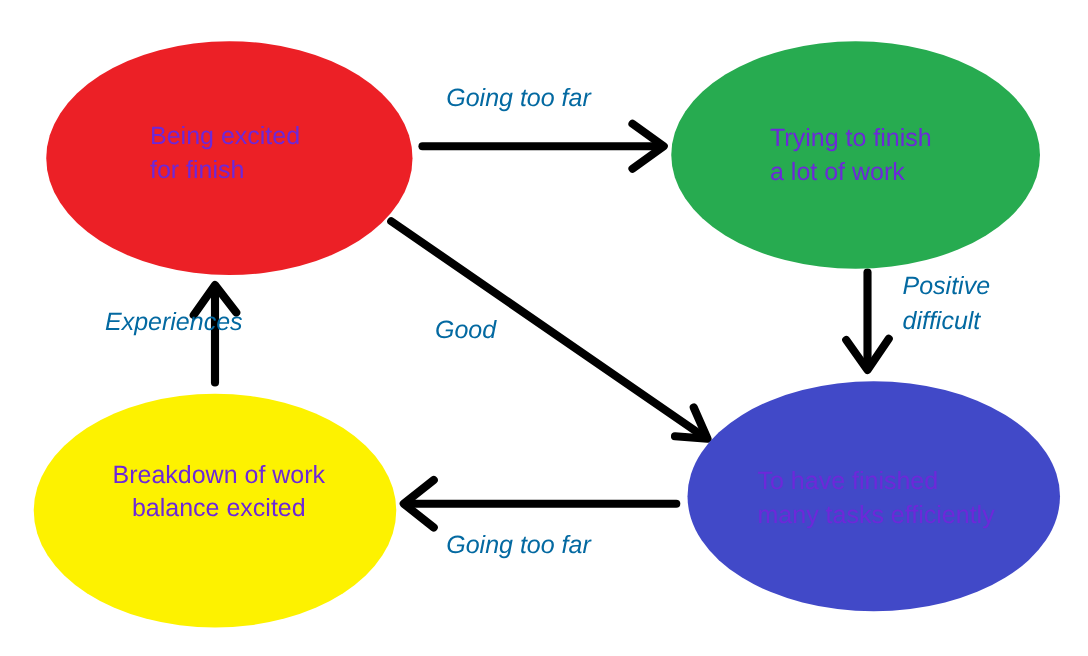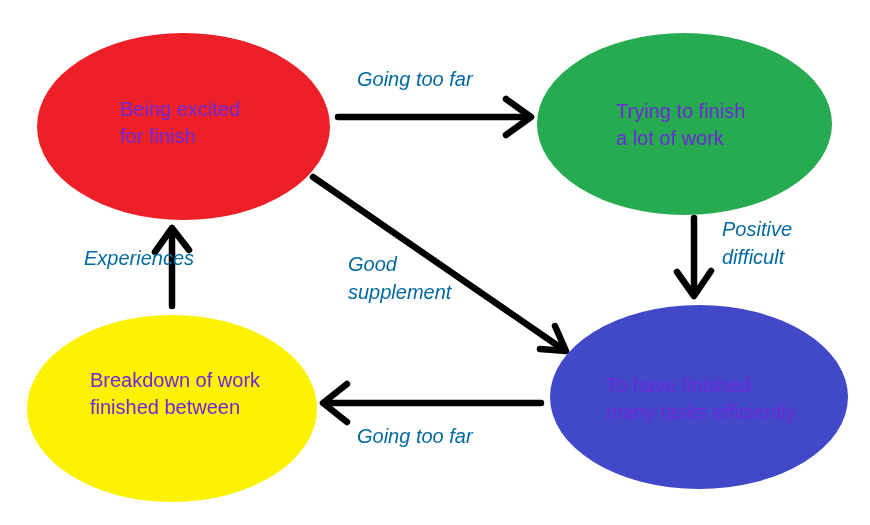--- a/index.html
+++ b/index.html
@@ -42,21 +42,21 @@
   .node-text {
     position: absolute;
     font-size: 20px;
     line-height: 27px;
     white-space: nowrap;
     color: #6d28d9;
   }
   .text-red    { left: 120px; top: 96px;  }
   .text-green  { left: 616px; top: 98px;  }
   .text-blue   { left: 606px; top: 372px; }
-  .text-yellow { left: 90px;  top: 367px; }
+  .text-yellow { left: 90px;  top: 367px; text-align: center; }
   .edge-label {
     position: absolute;
     font-size: 20px;
     line-height: 28px;
     font-style: italic;
     white-space: nowrap;
     color: #0369a1;
   }
   .label-top         { left: 357px; top: 65px;  }
   .label-right       { left: 722px; top: 215px; }
@@ -107,33 +107,32 @@
     <div>many tasks efficiently</div>
   </div>
 
   <div class="node-text text-green">
     <div>Trying to finish</div>
     <div>a lot of work</div>
   </div>
 
   <div class="node-text text-yellow">
     <div>Breakdown of work</div>
-    <div>finished between</div>
+    <div>balance excited</div>
   </div>
 
   <div class="edge-label label-top">Going too far</div>
 
   <div class="edge-label label-right">
     <div>Positive</div>
     <div>difficult</div>
   </div>
 
   <div class="edge-label label-mid">
     <div>Good</div>
-    <div>supplement</div>
   </div>
 
   <div class="edge-label label-bottom">Going too far</div>
 
   <div class="edge-label label-left">
     <div>Experiences</div>
   </div>
 
 </div>
 

